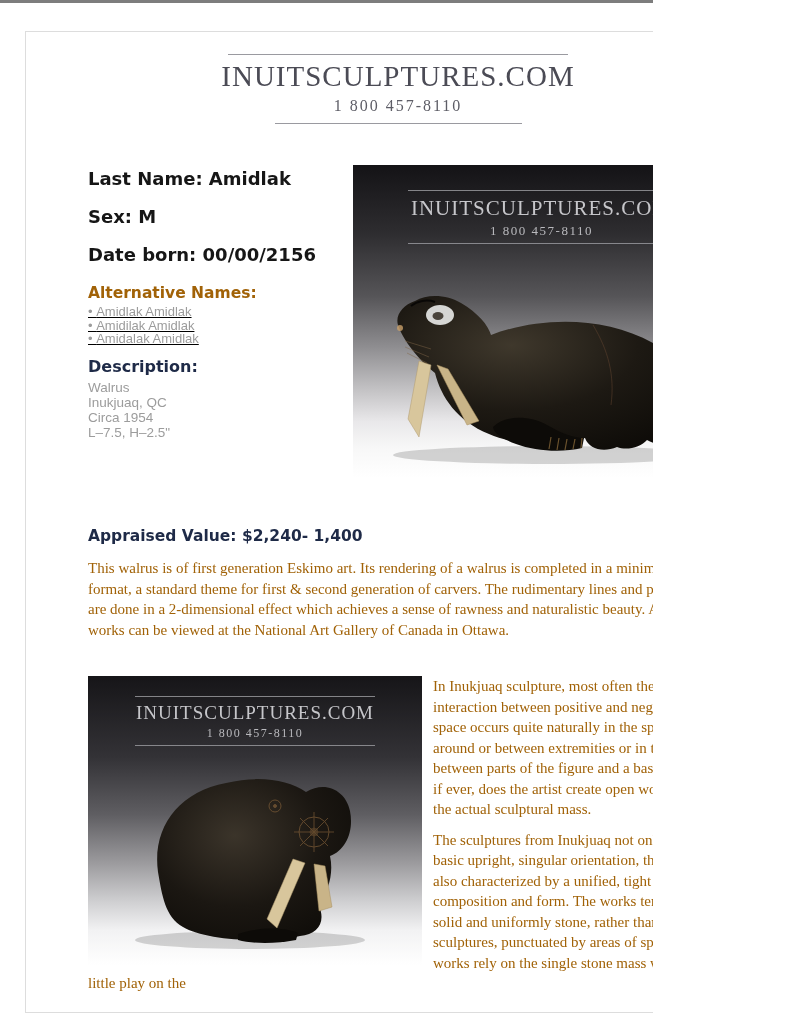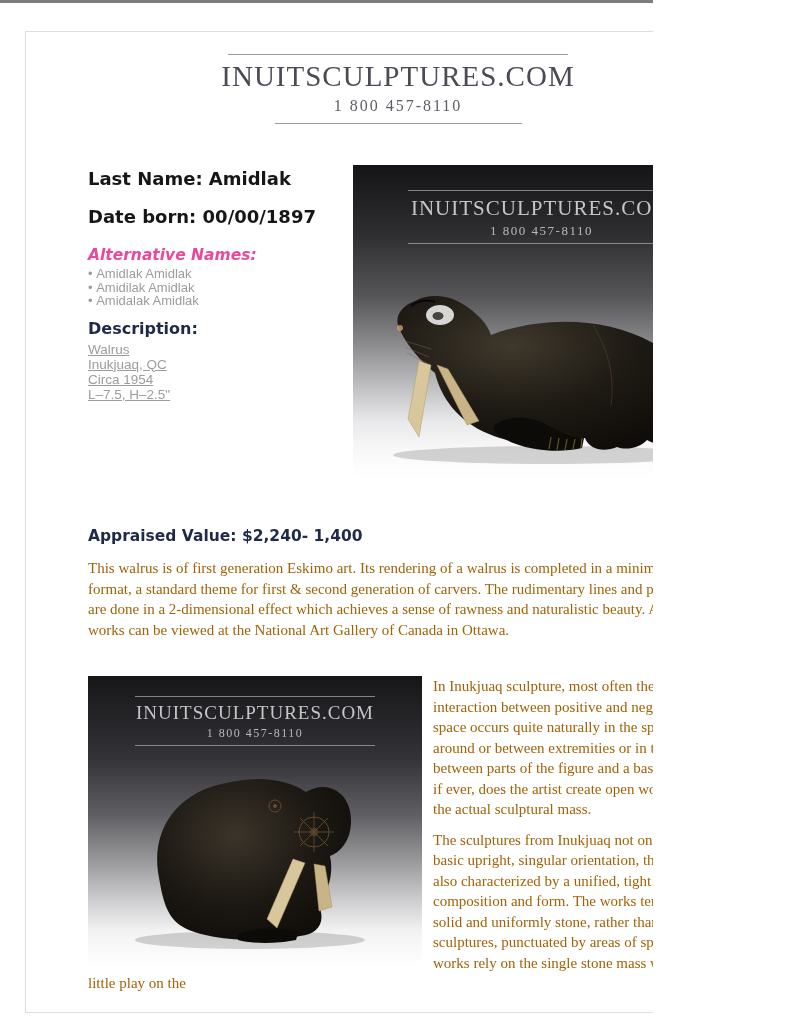--- a/index.html
+++ b/index.html
@@ -25,28 +25,28 @@
   .site-phone {
     margin-top:3px; font-family:"Liberation Serif", serif; font-size:16px;
     letter-spacing:2px; color:#5d5d66; line-height:20px;
   }
 
   
   .details { position:absolute; left:88px; top:170px; width:255px; }
   .field { margin:0 0 20px 0; font-size:18px; font-weight:bold; color:#161616;
            font-family:"DejaVu Sans", sans-serif; line-height:18px; }
   .field:last-of-type { margin-bottom:7px; }
-  .alt-heading { margin:0; font-size:15.5px; font-weight:bold; color:#ec4899;
-           font-family:"DejaVu Sans", sans-serif; line-height:18px;font-style:italic; }
-  .alt-list { margin:3px 0 0 0; padding:0; list-style:none; }
+  .alt-heading { margin:0; font-size:15.5px; font-weight:bold; color:#a16207;
+           font-family:"DejaVu Sans", sans-serif; line-height:18px; }
+  .alt-list { margin:3px 0 0 0; padding:0; list-style:none;text-decoration:underline; }
   .alt-list li { font-size:13px; line-height:13.5px; color:#9c9c9c; }
   .alt-list li::before { content:"\2022\00a0"; color:#9c9c9c; }
   .desc-heading { margin:11px 0 4px 0; font-size:16px; font-weight:bold; color:#1e2a47;
            font-family:"DejaVu Sans", sans-serif; line-height:19px; }
-  .desc-line { margin:0; font-size:13.5px; line-height:15px; color:#9c9c9c;text-decoration:underline; }
+  .desc-line { margin:0; font-size:13.5px; line-height:15px; color:#9c9c9c; }
 
   
   .photo { position:relative; overflow:hidden; }
   .photo1 {
     position:absolute; left:353px; top:165px; width:377px; height:313px;
     background:linear-gradient(180deg,#141316 0%,#2e2d30 22%,#565558 42%,#8e8d90 58%,
                #c4c3c5 72%,#e9e8ea 82%,#f7f7f7 90%,#ffffff 100%);
   }
   .photo2 {
     float:left; width:334px; height:289px; margin:0 11px 8px 0;
@@ -85,21 +85,22 @@
 
   <header class="site-header">
     <div class="rule rule-top"></div>
     <h1 class="site-title">INUITSCULPTURES.COM</h1>
     <div class="site-phone">1 800 457-8110</div>
     <div class="rule rule-bottom"></div>
   </header>
 
   <section class="details">
     <p class="field"><span>Last Name:</span> <span>Amidlak</span></p>
-    <p class="field"><span>Date born:</span> <span>00/00/1897</span></p>
+    <p class="field"><span>Sex:</span> <span>M</span></p>
+    <p class="field"><span>Date born:</span> <span>00/00/2156</span></p>
 
     <p class="alt-heading">Alternative Names:</p>
     <ul class="alt-list">
       <li>Amidlak Amidlak</li>
       <li>Amidilak Amidlak</li>
       <li>Amidalak Amidlak</li>
     </ul>
 
     <p class="desc-heading">Description:</p>
     <p class="desc-line">Walrus</p>

